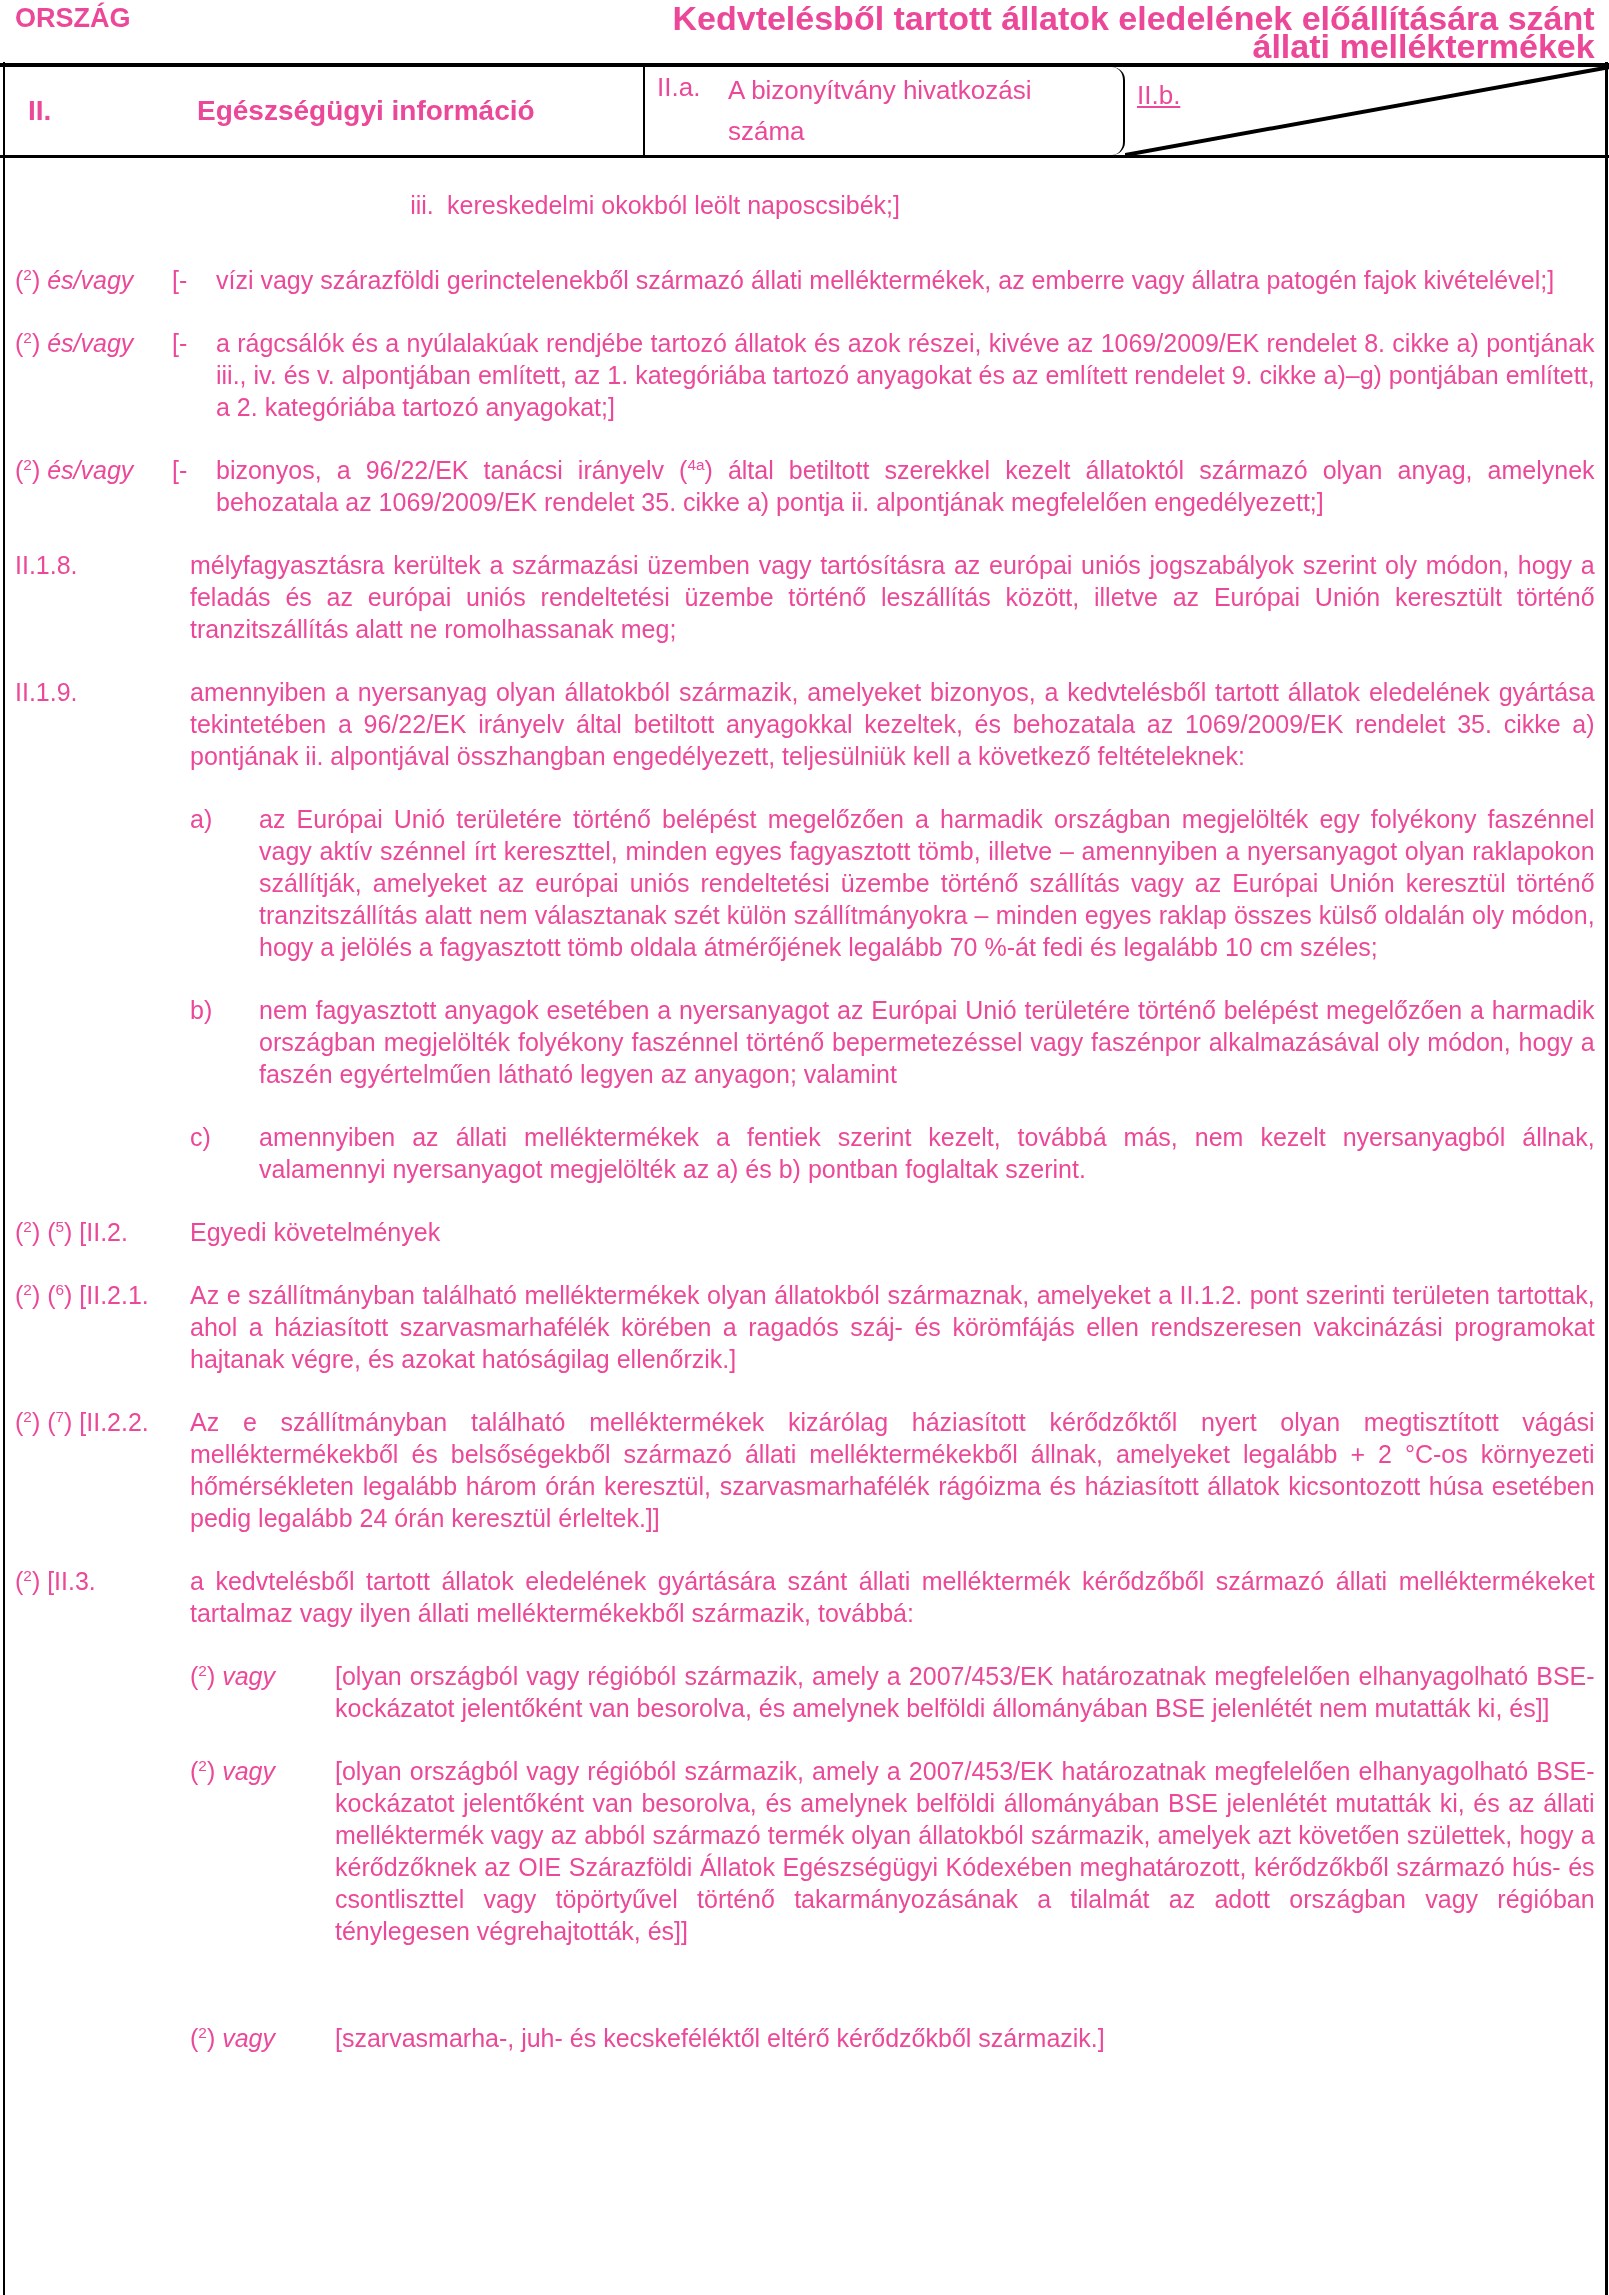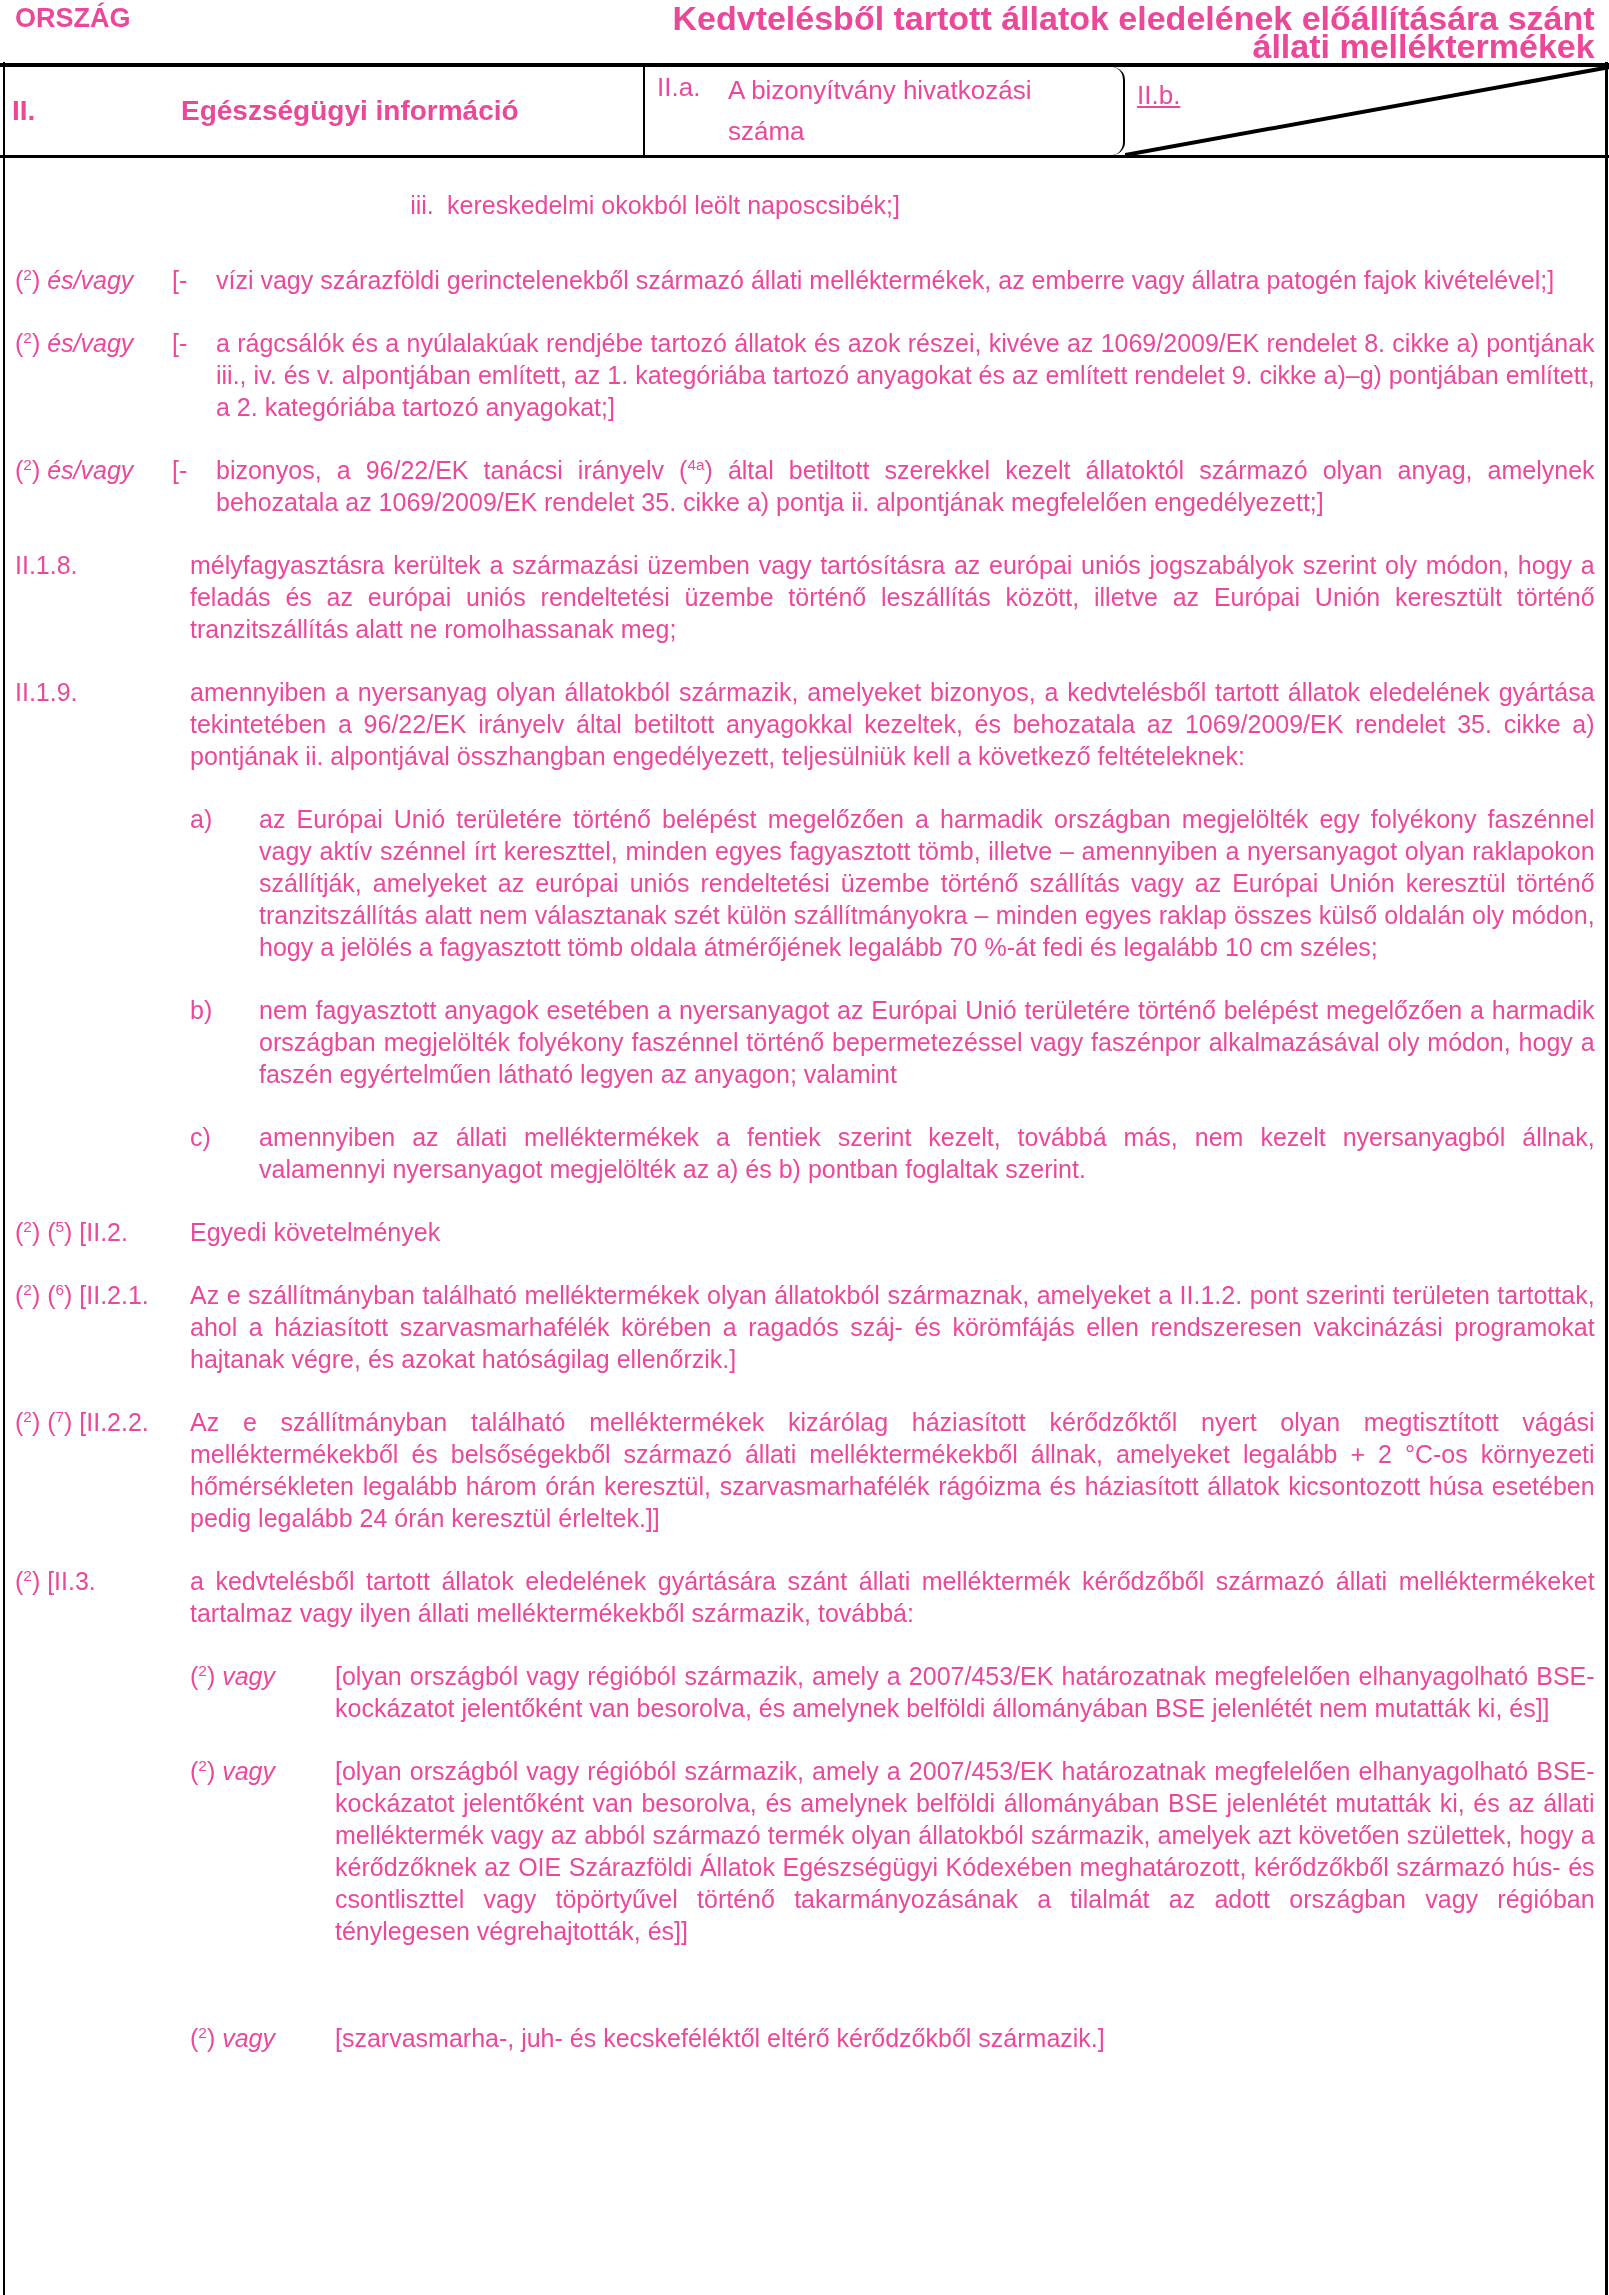--- a/index.html
+++ b/index.html
@@ -40,21 +40,21 @@
     display: flex;
     margin-top: 3.6px;
     height: 95px;
     border-top: 4.1px solid #000;
     border-bottom: 3px solid #000;
   }
   .cell { display: flex; align-items: center; }
   .c1 {
     width: 645px;
     border-right: 2.4px solid #000;
-    padding-left: 12px;
+    padding-left: 28px;
     font-weight: bold;
     font-size: 28px;
   }
   .c1 .num { width: 169px; flex: none; }
   .c2 {
     width: 480px;
     border-right: 2.4px solid #000;
     padding-left: 12px;
     font-size: 26px;
     align-items: center;

